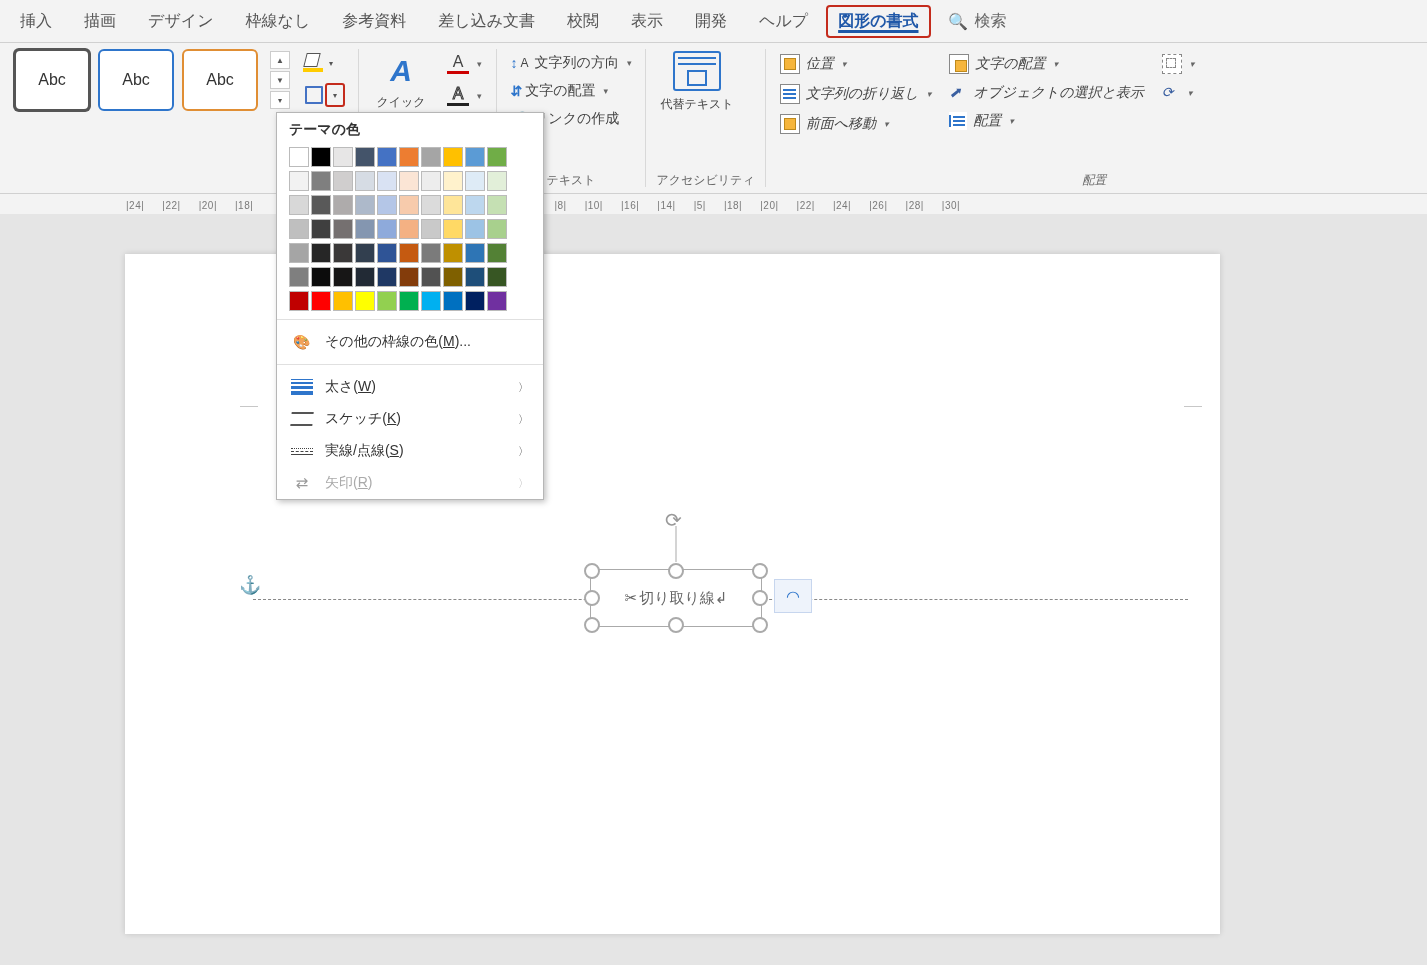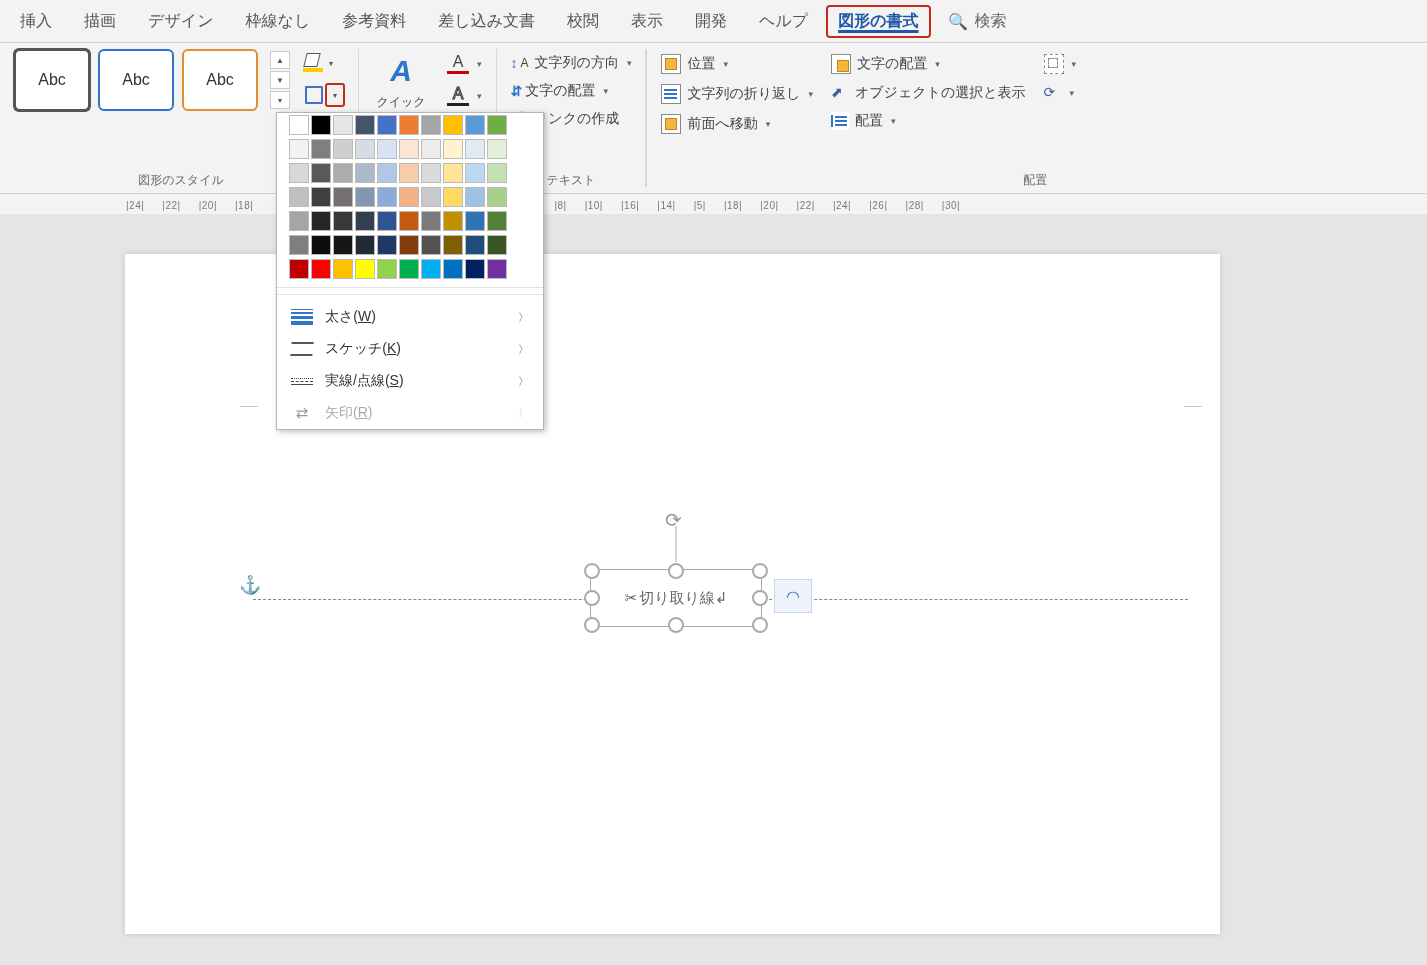--- a/index.html
+++ b/index.html
@@ -569,21 +569,20 @@
           <span class="outline-wrap">
             <span style="font-size:8px;color:#555;">▾</span>
           </span>
         </div>
         <div class="mini-btn">
           <span class="effects-icon"></span>
           <span class="drop">▾</span>
         </div>
       </div>
     </div>
-    <div class="group-label">図形のスタイル</div>
   </div>
 
   <div class="sep"></div>
 
   <div class="group">
     <div class="group-content">
       <div class="big-icon-btn">
         <div class="wordart-big">A</div>
         <div class="lbl">クイック</div>
       </div>
@@ -627,24 +626,33 @@
           <span class="linkicon"></span>
           <span>リンクの作成</span>
         </div>
       </div>
     </div>
     <div class="group-label">テキスト</div>
   </div>
 
   <div class="sep"></div>
 
+  <div class="group">
+    <div class="group-content">
+      <div class="big-icon-btn">
+        <div class="alttext-icon"></div>
+        <div class="lbl">代替テキスト</div>
+      </div>
+    </div>
+    <div class="group-label">アクセシビリティ</div>
+  </div>
 
   <div class="sep"></div>
 
-  <div class="group" style="flex:1;">
+  <div class="group" style="flex:1;font-style:italic;">
     <div class="group-content">
       <div class="cmd-col">
         <div class="cmd">
           <span class="sq-icon gold"></span>
           <span>位置</span>
           <span class="chev">▾</span>
         </div>
         <div class="cmd">
           <span class="sq-icon lines"></span>
           <span>文字列の折り返し</span>
@@ -752,20 +760,21 @@
       <div class="handle h-se"></div>
     </div>
 
     <div class="layout-popup">
       <span>◠</span>
     </div>
   </div>
 </div>
 
 <div class="dropdown">
+  <div class="dd-title">テーマの色</div>
   <div class="swatch-row" id="theme-row1">
       <div class="sw" style="background: rgb(255, 255, 255);"></div>
       <div class="sw" style="background: rgb(0, 0, 0);"></div>
       <div class="sw" style="background: rgb(231, 230, 230);"></div>
       <div class="sw" style="background: rgb(68, 84, 106);"></div>
       <div class="sw" style="background: rgb(68, 114, 196);"></div>
       <div class="sw" style="background: rgb(237, 125, 49);"></div>
       <div class="sw" style="background: rgb(165, 165, 165);"></div>
       <div class="sw" style="background: rgb(255, 192, 0);"></div>
       <div class="sw" style="background: rgb(91, 155, 213);"></div>
@@ -843,20 +852,26 @@
       <div class="sw" style="background: rgb(0, 176, 80);"></div>
       <div class="sw" style="background: rgb(0, 176, 240);"></div>
       <div class="sw" style="background: rgb(0, 112, 192);"></div>
       <div class="sw" style="background: rgb(0, 32, 96);"></div>
       <div class="sw" style="background: rgb(112, 48, 160);"></div>
     </div>
 
   <div class="dd-sep"></div>
 
 
+  <div class="dd-item">
+    <span class="ico ico-palette"></span>
+    <span>
+      <span>その他の枠線の色(</span><span class="mnemonic">M</span><span>)...</span>
+    </span>
+  </div>
 
   <div class="dd-sep"></div>
 
   <div class="dd-item">
     <span class="ico">
         <span class="ico-weight">
           <span></span>
           <span></span>
           <span></span>
           <span></span>

